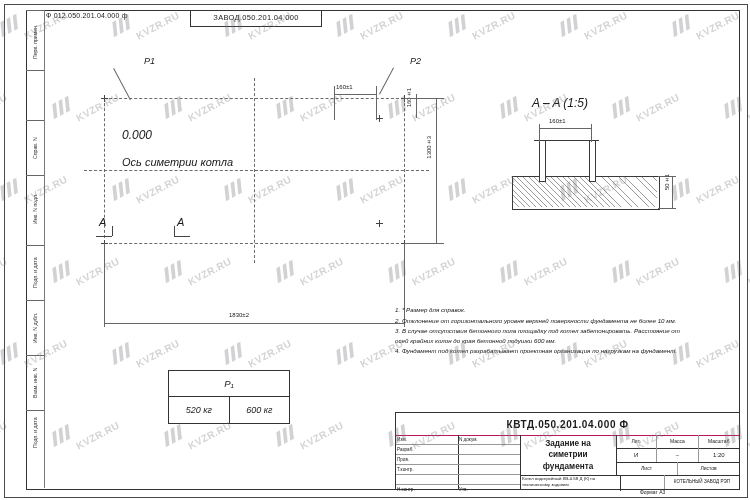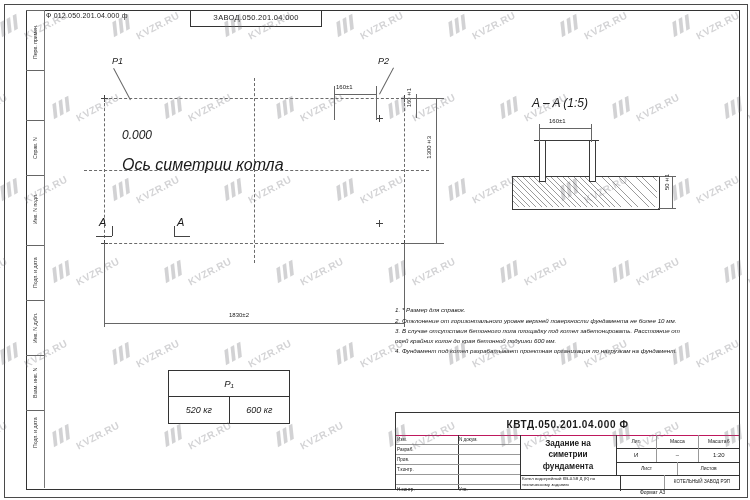--- a/index.html
+++ b/index.html
@@ -78,21 +78,21 @@
   .thin-v{position:absolute;width:0;border-left:.7px solid #666;}
 
   .dim-text{position:absolute;font-size:6px;color:#222;white-space:nowrap;}
   .dim-text.vert{writing-mode:vertical-rl;transform:rotate(180deg);}
 
   .cross{position:absolute;width:7px;height:7px;}
   .cross:before,.cross:after{content:"";position:absolute;background:#444;}
   .cross:before{left:3px;top:0;width:1px;height:7px;}
   .cross:after{left:0;top:3px;width:7px;height:1px;}
 
-  .lbl-italic{position:absolute;font-style:italic;font-size:9px;}
+  .lbl-italic{position:absolute;font-style:italic;font-size:9px;margin-left:32px;}
   .lbl-big{position:absolute;font-style:italic;font-size:11px;}
   .lbl-sec{position:absolute;font-style:italic;font-size:11px;}
 
   
   .sec-body{
     position:absolute;border:1px solid #3a3a3a;background:#fff;
   }
   .hatch{
     position:absolute;
     background:repeating-linear-gradient(45deg,#8a8a8a 0 .6px,transparent .6px 4px);
@@ -238,21 +238,21 @@
     <div class="cross" style="left:357px;top:212px;"></div>
     <div class="cross" style="left:332px;top:87px;"></div>
     <div class="cross" style="left:332px;top:192px;"></div>
 
     <div class="lbl-italic" style="left:68px;top:28px;">P1</div>
     <div class="thin-h" style="left:70px;top:40px;width:1px;transform:rotate(62deg);transform-origin:left top;height:0;border-top-width:.8px;width:36px;"></div>
     <div class="lbl-italic" style="left:334px;top:28px;">P2</div>
     <div class="thin-h" style="left:350px;top:40px;transform:rotate(118deg);transform-origin:left top;width:30px;"></div>
 
     <div class="lbl-big" style="left:78px;top:100px;font-size:12px;">0.000</div>
-    <div class="lbl-big" style="left:78px;top:128px;font-size:16px;">Ось симетрии котла</div>
+    <div class="lbl-big" style="left:78px;top:128px;font-size:11px;">Ось симетрии котла</div>
 
     <div class="lbl-sec" style="left:55px;top:188px;">A</div>
     <div class="lbl-sec" style="left:133px;top:188px;">A</div>
     <div class="solid-h" style="left:52px;top:208px;width:16px;"></div>
     <div class="solid-v" style="left:68px;top:198px;height:10px;"></div>
     <div class="solid-h" style="left:130px;top:208px;width:16px;"></div>
     <div class="solid-v" style="left:130px;top:198px;height:10px;"></div>
 
     <div class="thin-h" style="left:290px;top:66px;width:42px;"></div>
     <div class="dim-text" style="left:292px;top:56px;">160±1</div>

